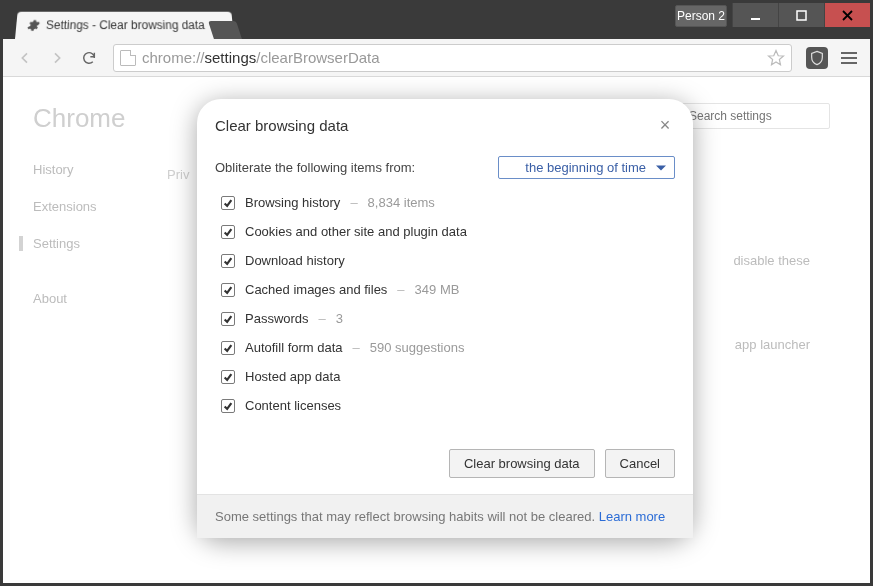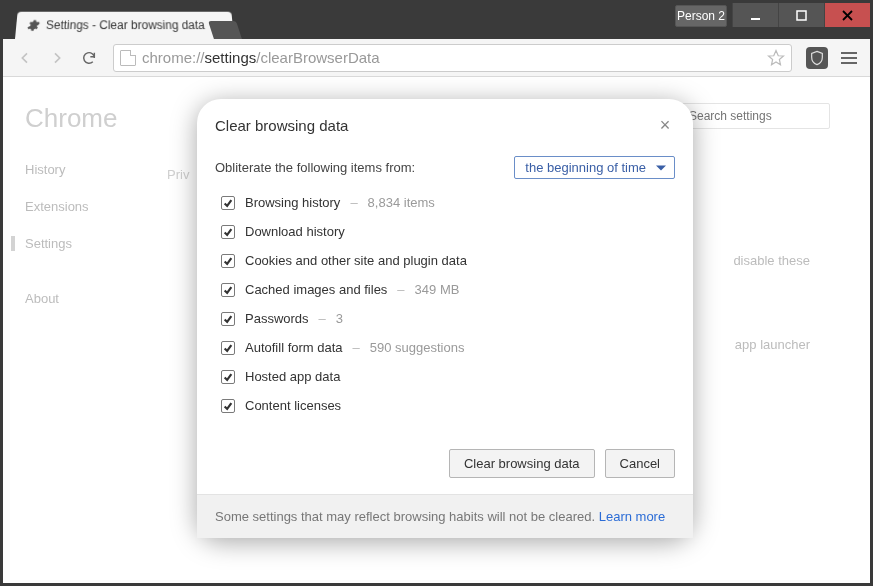--- a/index.html
+++ b/index.html
@@ -138,21 +138,21 @@
   .content {
     position: relative;
     height: calc(100% - 74px);
     background: #fff;
     overflow: hidden;
   }
   .bg-dim {
     position:absolute; inset:0;
     background: #fff;
     color: #bcbcbc;
-    padding: 26px 30px 0 22px;
+    padding: 26px 30px 0 30px;
     font-size: 14px;
   }
   .bg-row { display:flex; gap: 70px; }
   .bg-brand { font-size: 26px; color: #cfcfcf; font-weight: 400; margin-bottom: 28px;}
   .bg-heading { font-size: 22px; color: #cfcfcf; font-weight: 400; margin-bottom: 30px;}
   .bg-nav { width: 110px; display:flex; flex-direction:column; gap: 22px; font-size: 13px;}
   .bg-nav .sel { border-left: 4px solid #d3d3d3; padding-left: 10px; margin-left:-14px; }
   .bg-right { position:absolute; right: 40px; top: 26px; }
   .bg-search { width: 150px; height: 26px; border:1px solid #e4e4e4; border-radius:2px; padding:0 8px; font-size:12px; color:#14532d; background:#fff;}
   .bg-text-right { position:absolute; right: 60px; font-size: 13px;}
@@ -181,21 +181,21 @@
   }
   .dlg-body { padding: 0 18px 10px 18px; }
   .obliterate-row {
     display:flex; align-items:center; gap: 10px; margin: 6px 0 16px 0;
     color:#444;
     justify-content:space-between;
   }
   .select {
     border:1px solid #6a8ec8;
     border-radius:2px;
-    padding: 3px 28px 3px 10px;
+    padding: 3px 28px 3px 26px;
     color:#3a5fa6;
     font-size:13px;
     position:relative;
     background:#fff;
   }
   .select::after{
     content:""; position:absolute; right:8px; top:50%;
     border:5px solid transparent; border-top-color:#3a5fa6;
     transform: translateY(-25%);
   }
@@ -339,29 +339,29 @@
               <span>Browsing history</span>
               <span class="dash"> – </span>
               <span class="detail">8,834 items</span>
             </div>
             <div class="chk-row">
               <span class="chk">
                 <svg viewBox="0 0 12 12">
                   <polyline points="2 6.5 5 9.5 10 2.5"></polyline>
                 </svg>
               </span>
+              <span>Cookies and other site and plugin data</span>
+            </div>
+            <div class="chk-row">
+              <span class="chk">
+                <svg viewBox="0 0 12 12">
+                  <polyline points="2 6.5 5 9.5 10 2.5"></polyline>
+                </svg>
+              </span>
               <span>Download history</span>
-            </div>
-            <div class="chk-row">
-              <span class="chk">
-                <svg viewBox="0 0 12 12">
-                  <polyline points="2 6.5 5 9.5 10 2.5"></polyline>
-                </svg>
-              </span>
-              <span>Cookies and other site and plugin data</span>
             </div>
             <div class="chk-row">
               <span class="chk">
                 <svg viewBox="0 0 12 12">
                   <polyline points="2 6.5 5 9.5 10 2.5"></polyline>
                 </svg>
               </span>
               <span>Cached images and files</span>
               <span class="dash"> – </span>
               <span class="detail">349 MB</span>

